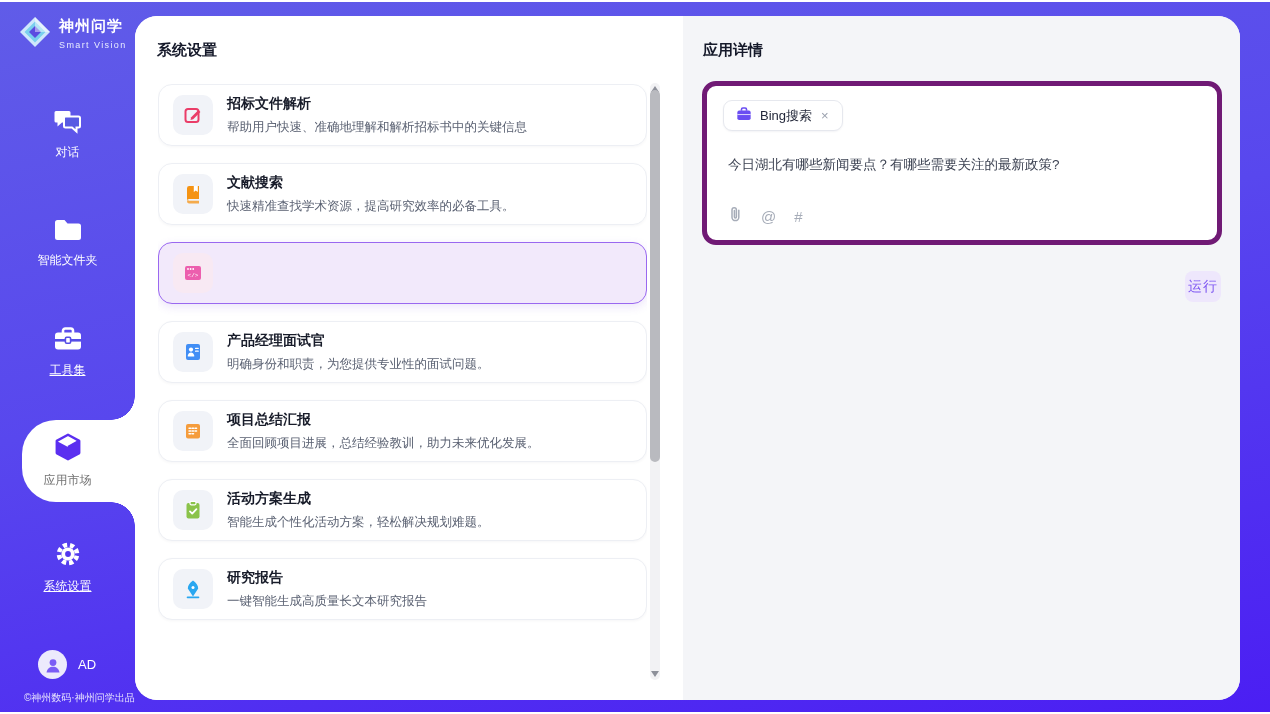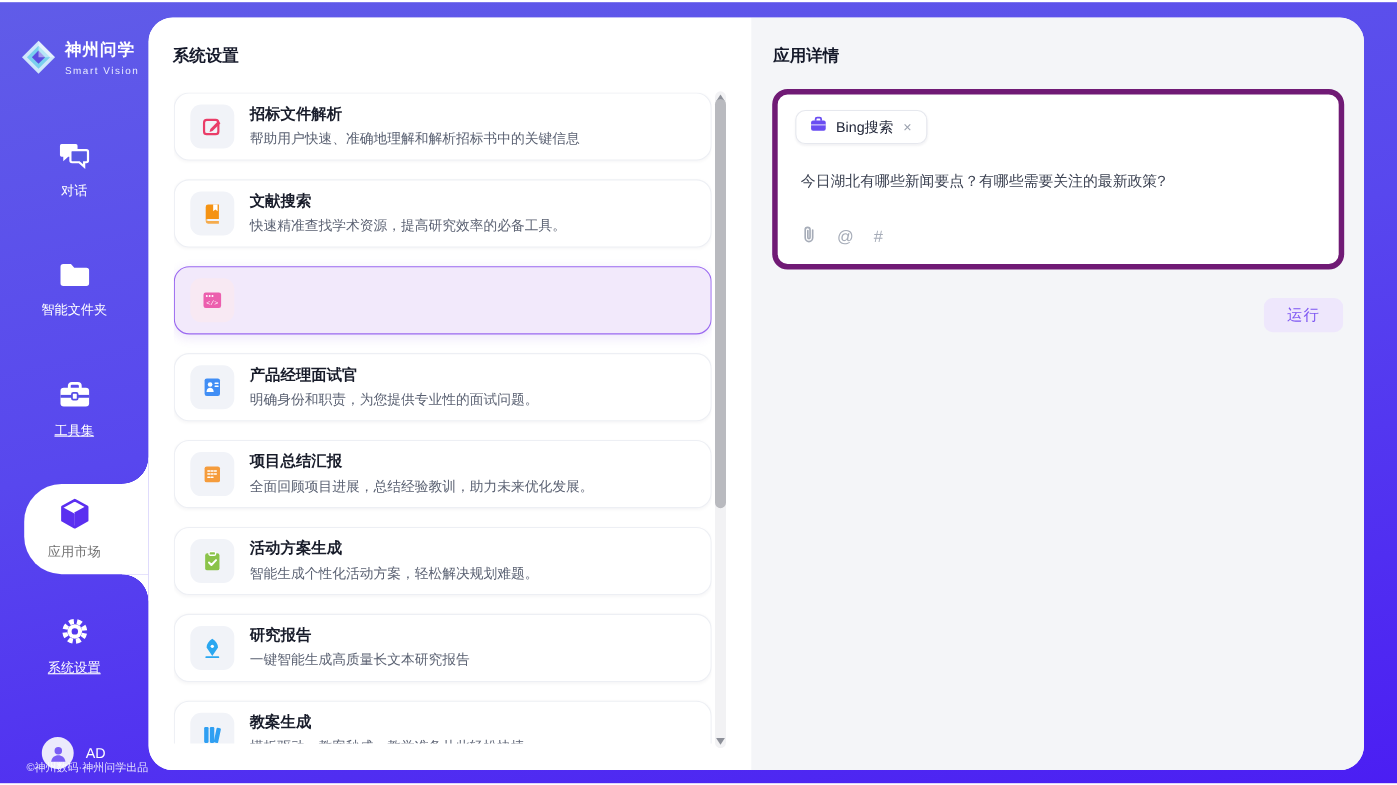--- a/index.html
+++ b/index.html
@@ -6,21 +6,21 @@
   html,body { width:1270px; height:714px; }
   body {
     position:relative; background:#ffffff; overflow:hidden;
     font-family:"Liberation Sans", sans-serif;
   }
   
   .bg-frame { position:absolute; left:0; right:0; top:2px; bottom:2px;
     background:linear-gradient(168deg,#605ce8 0%,#5847ee 45%,#4b1ef3 100%); }
 
   
-  .sidebar { position:absolute; left:0; top:2px; bottom:2px; width:135px; z-index:3;margin-top:20px; }
+  .sidebar { position:absolute; left:0; top:2px; bottom:2px; width:135px; z-index:3; }
   .logo { position:absolute; top:13px; left:18px; display:flex; align-items:center; gap:7px; }
   .logo-cn { color:#fff; font-weight:700; font-size:15px; letter-spacing:1px; line-height:17px; }
   .logo-en { color:#e8ecff; font-size:9px; letter-spacing:1.4px; }
   .nav-item { position:absolute; left:0; width:135px; text-align:center; color:#fff; cursor:pointer; z-index:4; }
   .nav-item .lbl { display:block; margin-top:6px; font-size:12px; }
   .nav-item.underlined .lbl { text-decoration:underline; }
   .nav-chat   { top:106px; }
   .nav-folder { top:216px;text-align:center; }
   .nav-tools  { top:324px; }
   .nav-market { top:430px; color:#737373; }
@@ -71,21 +71,21 @@
   .input-card { position:absolute; left:19px; right:18px; top:65px; height:164px;
     background:#fff; border:5px solid #701a75; border-radius:14px; cursor:text; }
   .tool-tag { position:absolute; left:16px; top:14px; height:31px; display:inline-flex; align-items:center;
     gap:7px; padding:0 11px; border:1px solid #e6e8ee; border-radius:9px; background:#fff;
     box-shadow:0 1px 2px rgba(20,25,60,.05); }
   .tag-label { font-size:13px; color:#23283a; }
   .tag-close { color:#9aa0ad; font-size:13px; line-height:1; cursor:pointer; padding:2px; }
   .query { position:absolute; left:21px; right:20px; top:70px; font-size:13.5px; color:#3c4252; }
   .input-toolbar { position:absolute; left:20px; bottom:13px; display:flex; gap:18px; align-items:center; }
   .tb-glyph { font-size:15px; color:#a6acb8; cursor:pointer; }
-  .run-btn { position:absolute; top:255px; right:19px; width:72px; height:31px; background:#eee7fc;
+  .run-btn { position:absolute; top:255px; right:19px; width:36px; height:31px; background:#eee7fc;
     color:#7e57f2; border-radius:8px; font-size:14px; letter-spacing:1px;
     display:flex; align-items:center; justify-content:center; cursor:pointer;margin-left:21px; }
 </style>
 </head>
 <body>
 
 <div class="bg-frame"></div>
 
 <div class="sidebar">
 
@@ -270,33 +270,20 @@
             <circle cx="10" cy="8.6" r="1.5" fill="#ffffff"></circle>
             <path d="M4.5 18.4 h11" stroke="#2aa7f0" stroke-width="1.6" stroke-linecap="round"></path>
           </svg>
         </span>
         <span class="card-txt">
           <span class="card-title" style="display:block">研究报告</span>
           <span class="card-desc">一键智能生成高质量长文本研究报告</span>
         </span>
       </div>
 
-      <div class="card">
-        <span class="app-ico">
-          <svg width="20" height="20" viewBox="0 0 20 20">
-            <rect x="2.6" y="3" width="4" height="14.4" rx="1" fill="#2f9ff2"></rect>
-            <rect x="7.8" y="3" width="4" height="14.4" rx="1" fill="#2f9ff2"></rect>
-            <rect x="12.6" y="3.6" width="4" height="13.8" rx="1" fill="#2f9ff2" transform="rotate(12 14.6 10.5)"></rect>
-          </svg>
-        </span>
-        <span class="card-txt">
-          <span class="card-title" style="display:block">教案生成</span>
-          <span class="card-desc">模板驱动，教案秒成，教学准备从此轻松快捷</span>
-        </span>
-      </div>
     </div>
 
     <div class="scrollbar">
       <div class="sb-track"></div>
       <div class="sb-arrow up"></div>
       <div class="sb-thumb"></div>
       <div class="sb-arrow down"></div>
     </div>
   </div>
 

